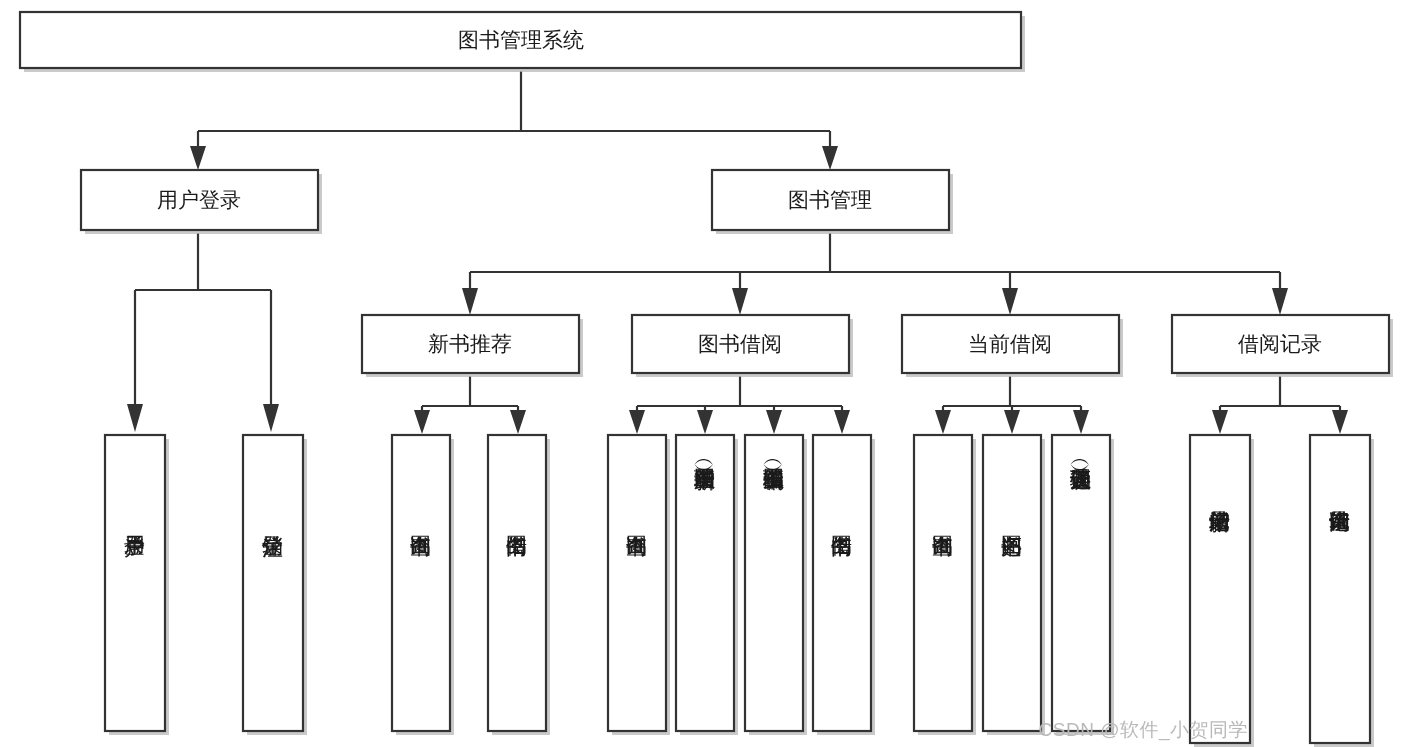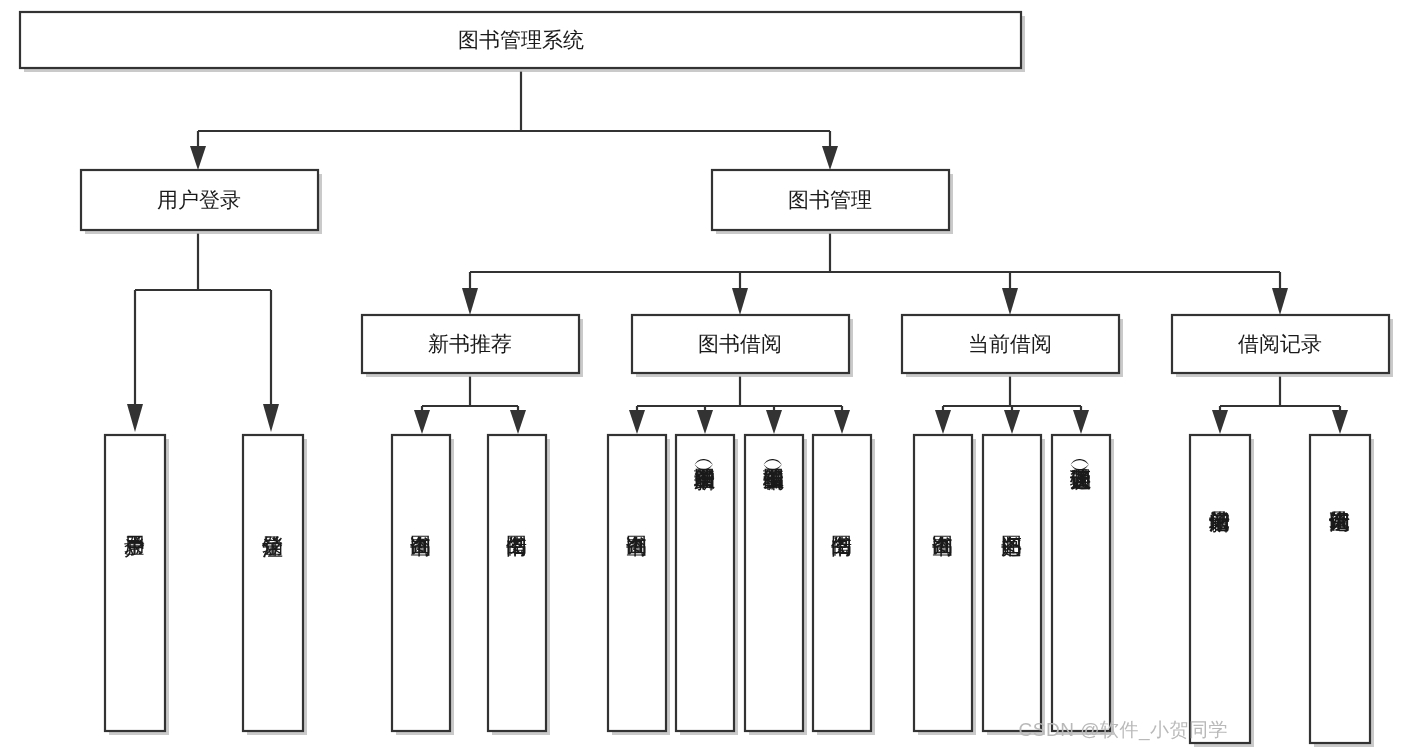--- a/index.html
+++ b/index.html
@@ -53,21 +53,21 @@
     dominant-baseline: middle;
   }
   .node-label-vertical {
     font-family: "Liberation Sans", "DejaVu Sans", sans-serif;
     font-size: 21px;
     fill: #1a1a1a;
     text-anchor: middle;
   }
   .watermark-text {
     position: absolute;
-    right: 24px;
+    right: 4px;
     bottom: 4px;
     font-family: "Liberation Sans", "DejaVu Sans", sans-serif;
     font-size: 19px;
     color: #b9b9b9;
     white-space: nowrap;
     letter-spacing: 0.5px;
     user-select: none;
   }
 </style>
 </head>

